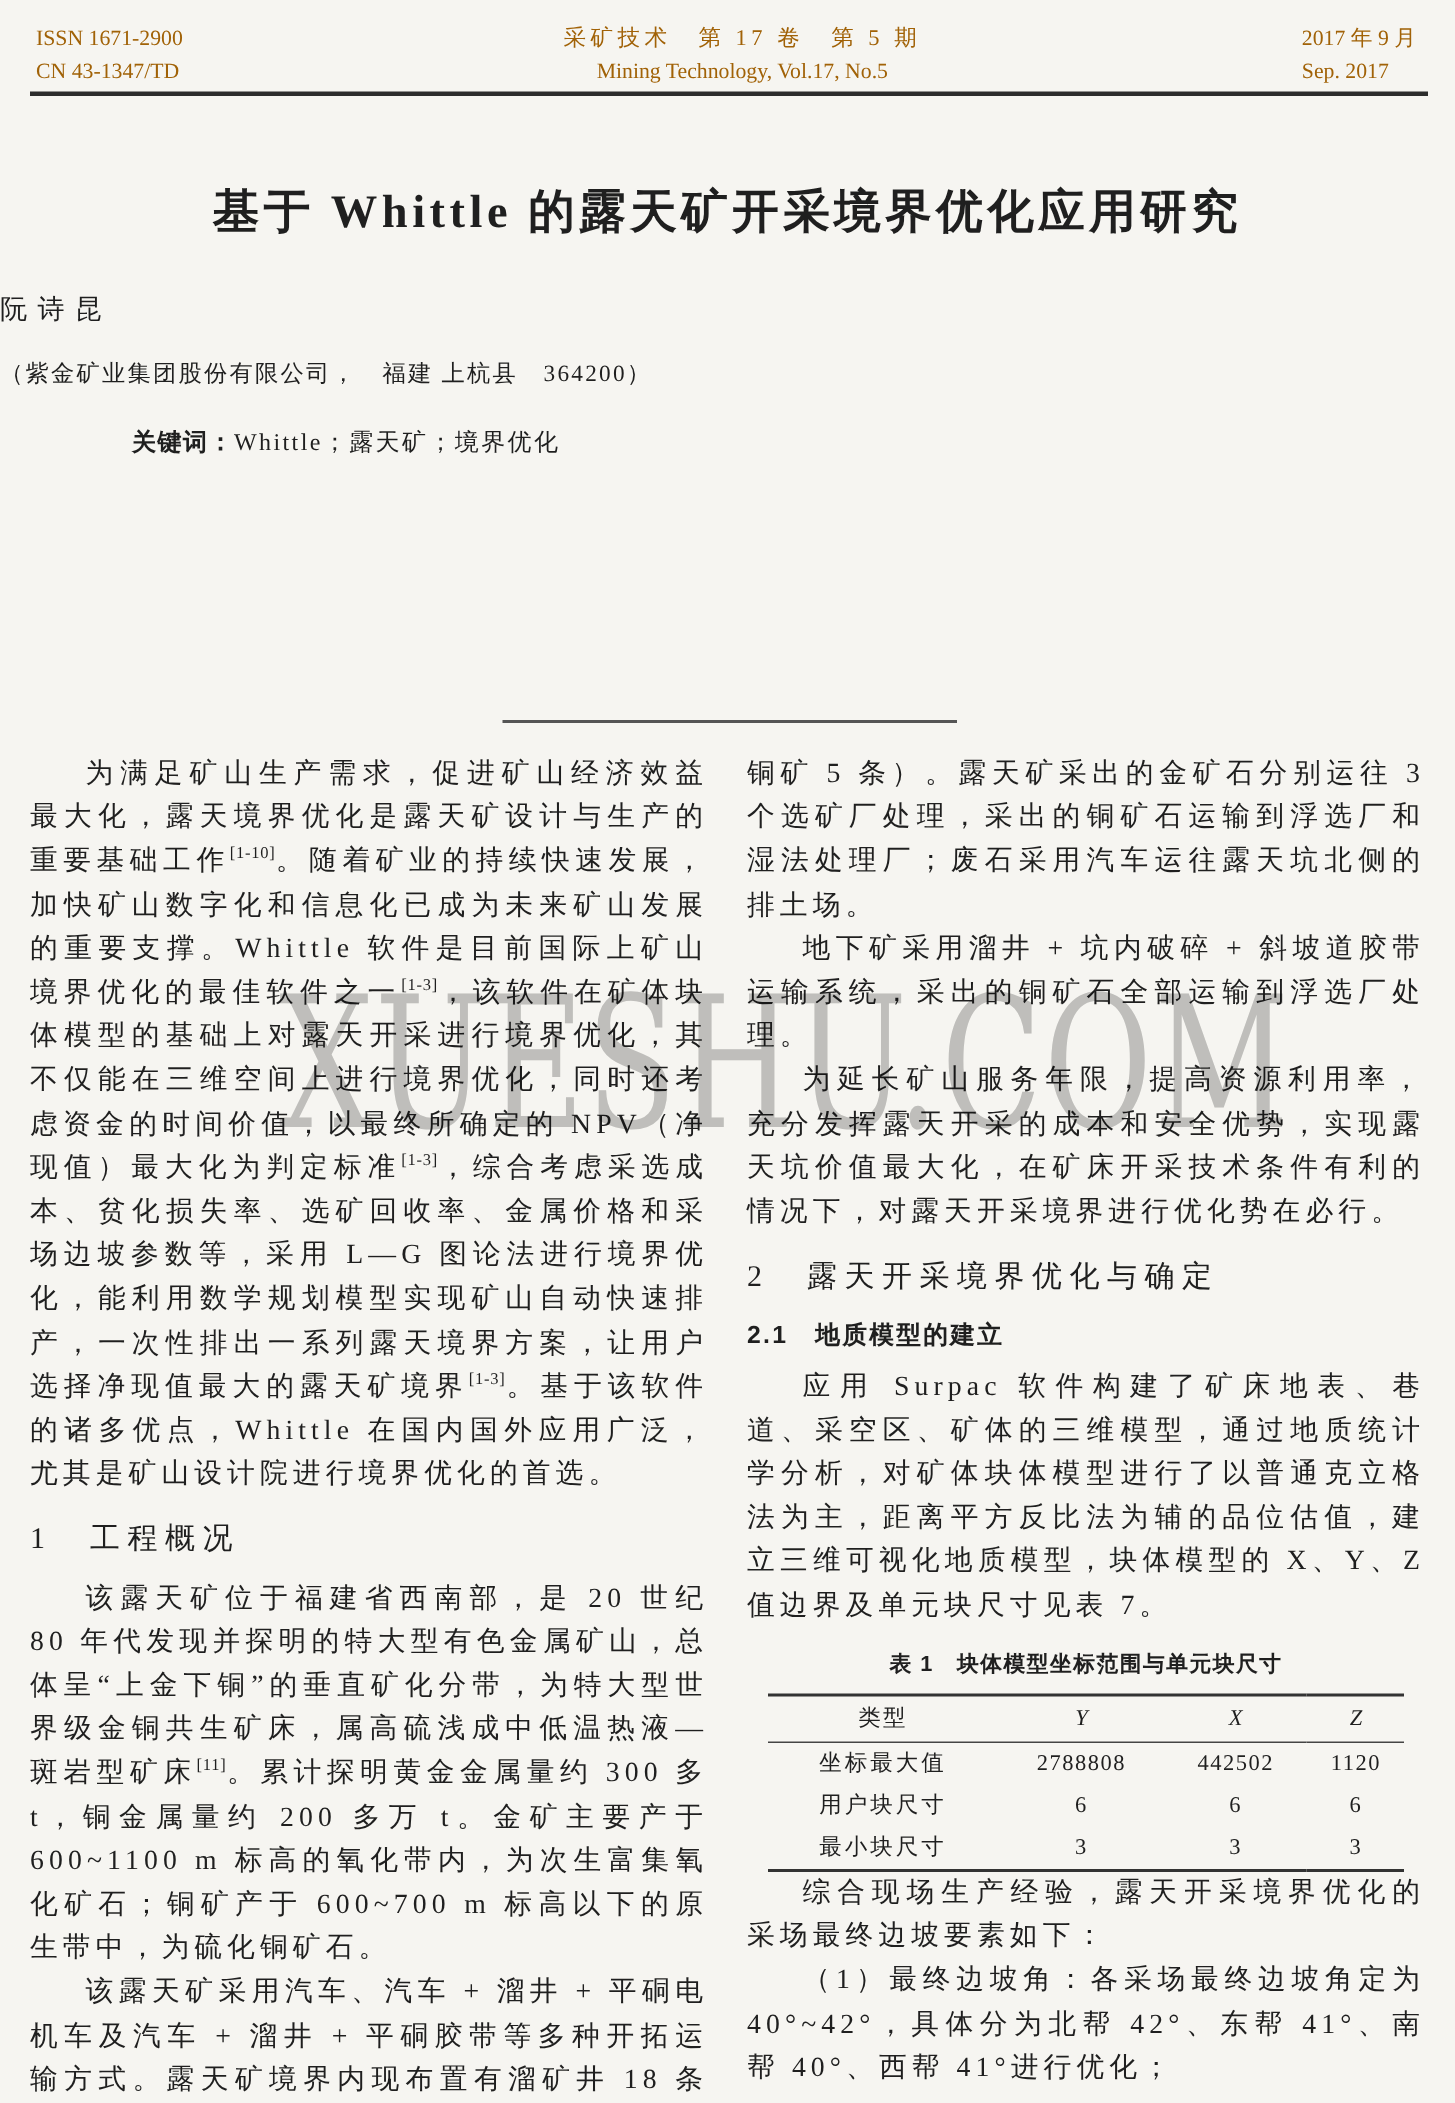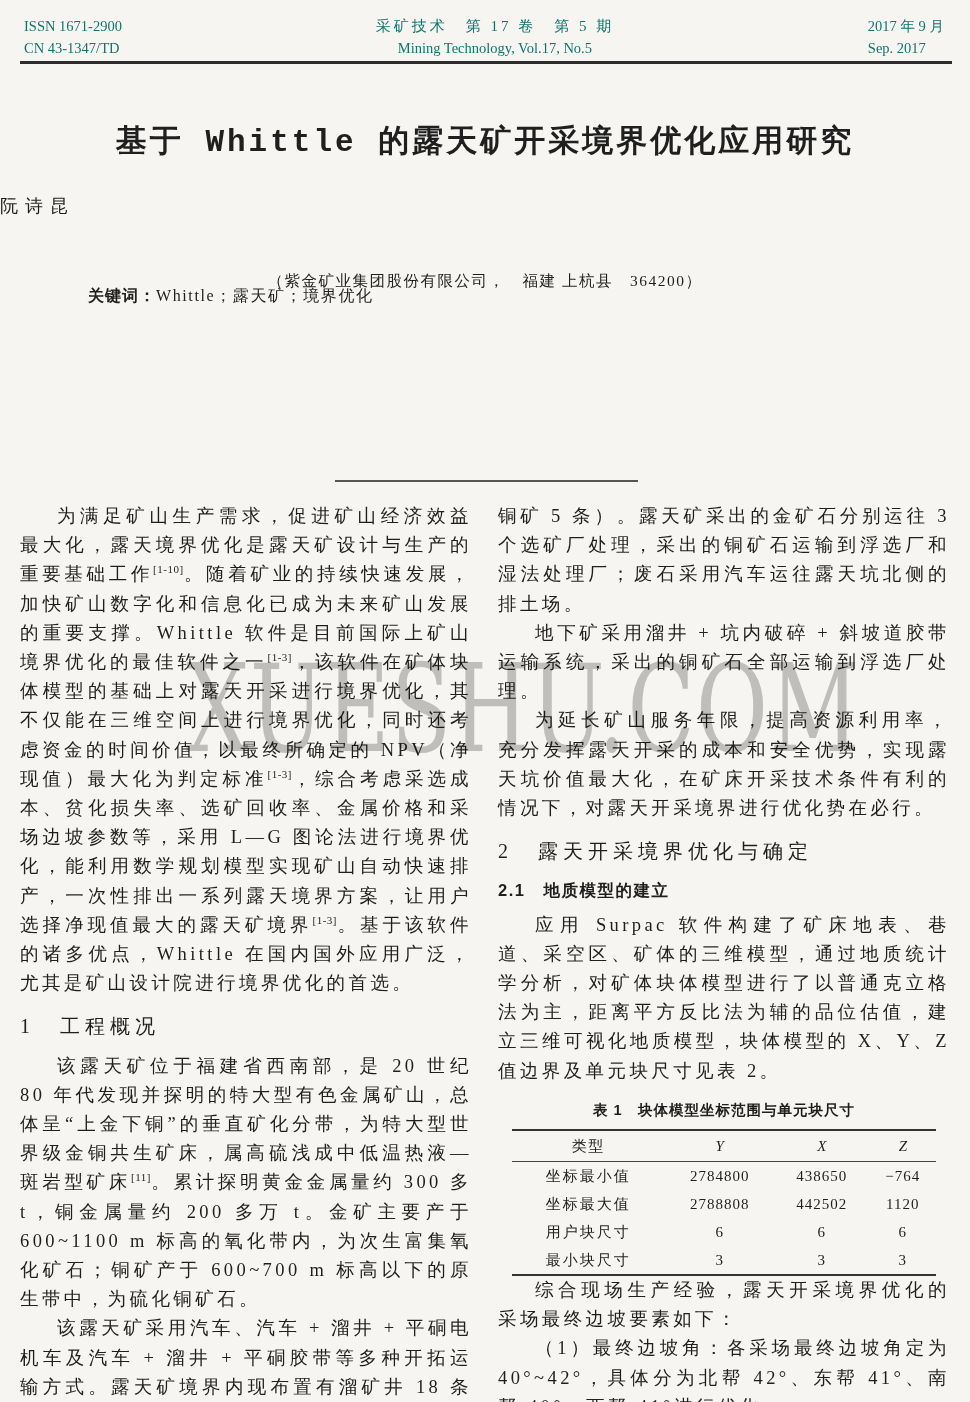--- a/index.html
+++ b/index.html
@@ -6,34 +6,34 @@
   .page {
     position:relative; width:970px; height:1402px; margin:0 auto;
     background:#f6f5f1; overflow:hidden;
     font-family:"Liberation Serif","DejaVu Serif",serif;
     color:#1f1f1f;
   }
 
   
   .jheader { position:absolute; top:15px; left:24px; right:26px;
     display:flex; justify-content:space-between; align-items:flex-start; }
-  .jheader .hblock { font-size:14.5px; line-height:22px; color:#0f766e; }
+  .jheader .hblock { font-size:14.5px; line-height:22px; color:#a16207; }
   .hblock.center { text-align:center; }
   .hblock.center .cn { letter-spacing:3px; font-size:15px; }
   .hblock.right { }
   .header-rule { position:absolute; top:61px; left:20px; width:932px; height:3px;
     background:#2d2d2d; }
 
   
   .title { position:absolute; top:120px; left:0; width:100%; text-align:center;
-    font-size:31px; font-weight:bold; letter-spacing:3px;font-family:Liberation Mono, monospace; }
+    font-size:31px; font-weight:bold; letter-spacing:3px; }
   .author { position:absolute; top:194px; left:0; width:100%; text-align:left;
     font-size:18px; letter-spacing:7px; }
-  .affiliation { position:absolute; top:239px; left:0; width:100%; text-align:center;
-    font-size:15.5px; letter-spacing:1.5px;margin-top:32px; }
+  .affiliation { position:absolute; top:239px; left:0; width:100%; text-align:left;
+    font-size:15.5px; letter-spacing:1.5px; }
 
   
   .abstract-block { position:absolute; top:282px; left:88px; width:800px;
     font-size:16px; line-height:27.7px; text-align:justify; letter-spacing:1.6px; }
   .abstract-block p { margin:0; }
   .blabel { font-family:"Liberation Sans","DejaVu Sans",sans-serif; font-weight:bold;
     letter-spacing:1px; }
 
   .mid-divider { position:absolute; top:480px; left:335px; width:303px; height:2px;
     background:#555; }
@@ -111,38 +111,32 @@
       <p>该露天矿位于福建省西南部，是 20 世纪 80 年代发现并探明的特大型有色金属矿山，总体呈“上金下铜”的垂直矿化分带，为特大型世界级金铜共生矿床，属高硫浅成中低温热液—斑岩型矿床<sup>[11]</sup>。累计探明黄金金属量约 300 多 t，铜金属量约 200 多万 t。金矿主要产于 600~1100 m 标高的氧化带内，为次生富集氧化矿石；铜矿产于 600~700 m 标高以下的原生带中，为硫化铜矿石。</p>
       <p>该露天矿采用汽车、汽车 + 溜井 + 平硐电机车及汽车 + 溜井 + 平硐胶带等多种开拓运输方式。露天矿境界内现布置有溜矿井 18 条（其中：金矿 9 条，</p>
     </div>
 
     <div class="col">
       <p class="cont">铜矿 5 条）。露天矿采出的金矿石分别运往 3 个选矿厂处理，采出的铜矿石运输到浮选厂和湿法处理厂；废石采用汽车运往露天坑北侧的排土场。</p>
       <p>地下矿采用溜井 + 坑内破碎 + 斜坡道胶带运输系统，采出的铜矿石全部运输到浮选厂处理。</p>
       <p>为延长矿山服务年限，提高资源利用率，充分发挥露天开采的成本和安全优势，实现露天坑价值最大化，在矿床开采技术条件有利的情况下，对露天开采境界进行优化势在必行。</p>
       <div class="sec-h">2　露天开采境界优化与确定</div>
       <div class="sub-h">2.1　地质模型的建立</div>
-      <p>应用 Surpac 软件构建了矿床地表、巷道、采空区、矿体的三维模型，通过地质统计学分析，对矿体块体模型进行了以普通克立格法为主，距离平方反比法为辅的品位估值，建立三维可视化地质模型，块体模型的 X、Y、Z 值边界及单元块尺寸见表 2。</p>
+      <p>应用 Surpac 软件构建了矿床地表、巷道、采空区、矿体的三维模型，通过地质统计学分析，对矿体块体模型进行了以普通克立格法为主，距离平方反比法为辅的品位估值，建立三维可视化地质模型，块体模型的 X、Y、Z 值边界及单元块尺寸见表 7。</p>
       <div class="tbl-caption">表 1　块体模型坐标范围与单元块尺寸</div>
       <table class="data">
           <thead>
             <tr>
               <th>类型</th>
               <th class="var">Y</th>
               <th class="var">X</th>
               <th class="var">Z</th>
             </tr>
           </thead>
           <tbody>
-            <tr>
-              <td>坐标最小值</td>
-              <td>2784800</td>
-              <td>438650</td>
-              <td>−764</td>
-            </tr>
             <tr>
               <td>坐标最大值</td>
               <td>2788808</td>
               <td>442502</td>
               <td>1120</td>
             </tr>
             <tr>
               <td>用户块尺寸</td>
               <td>6</td>
               <td>6</td>

